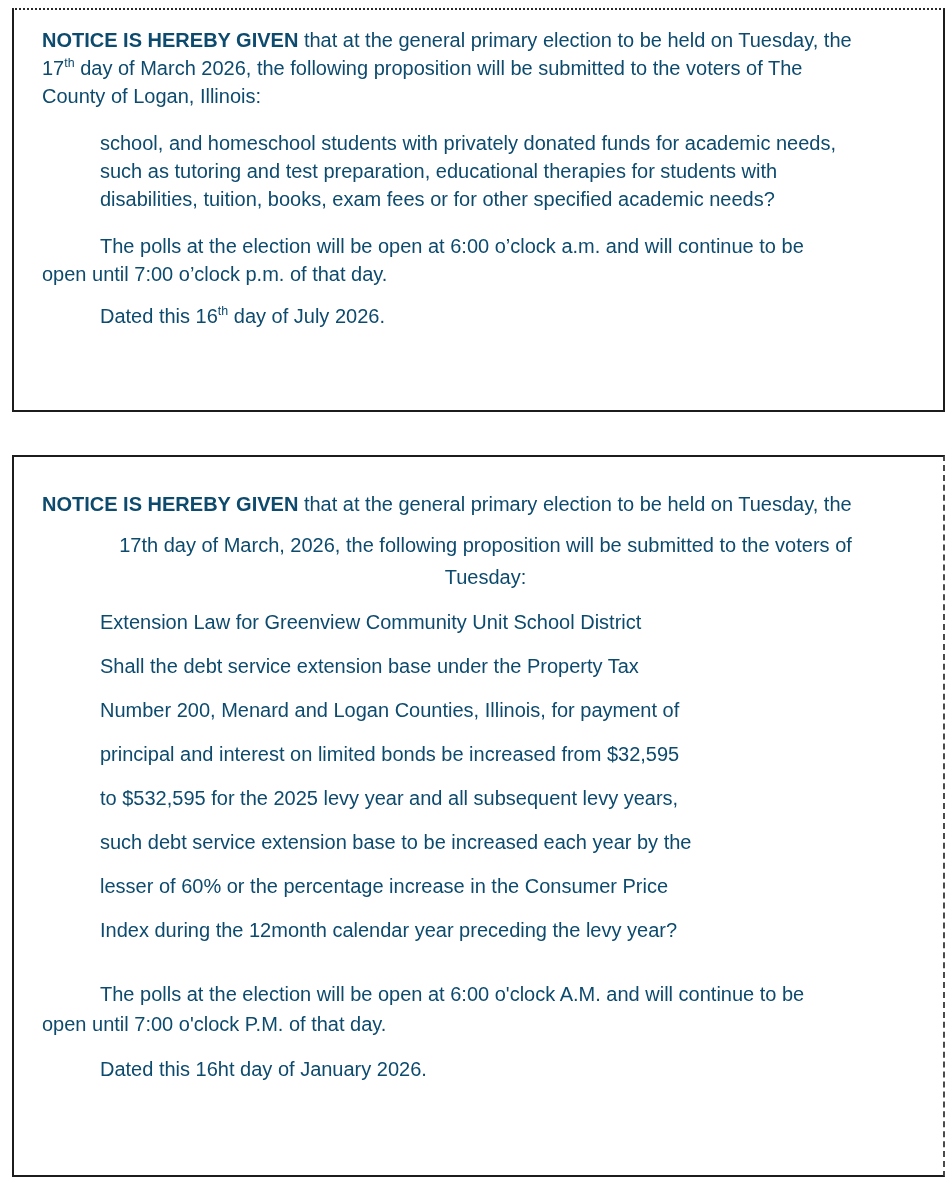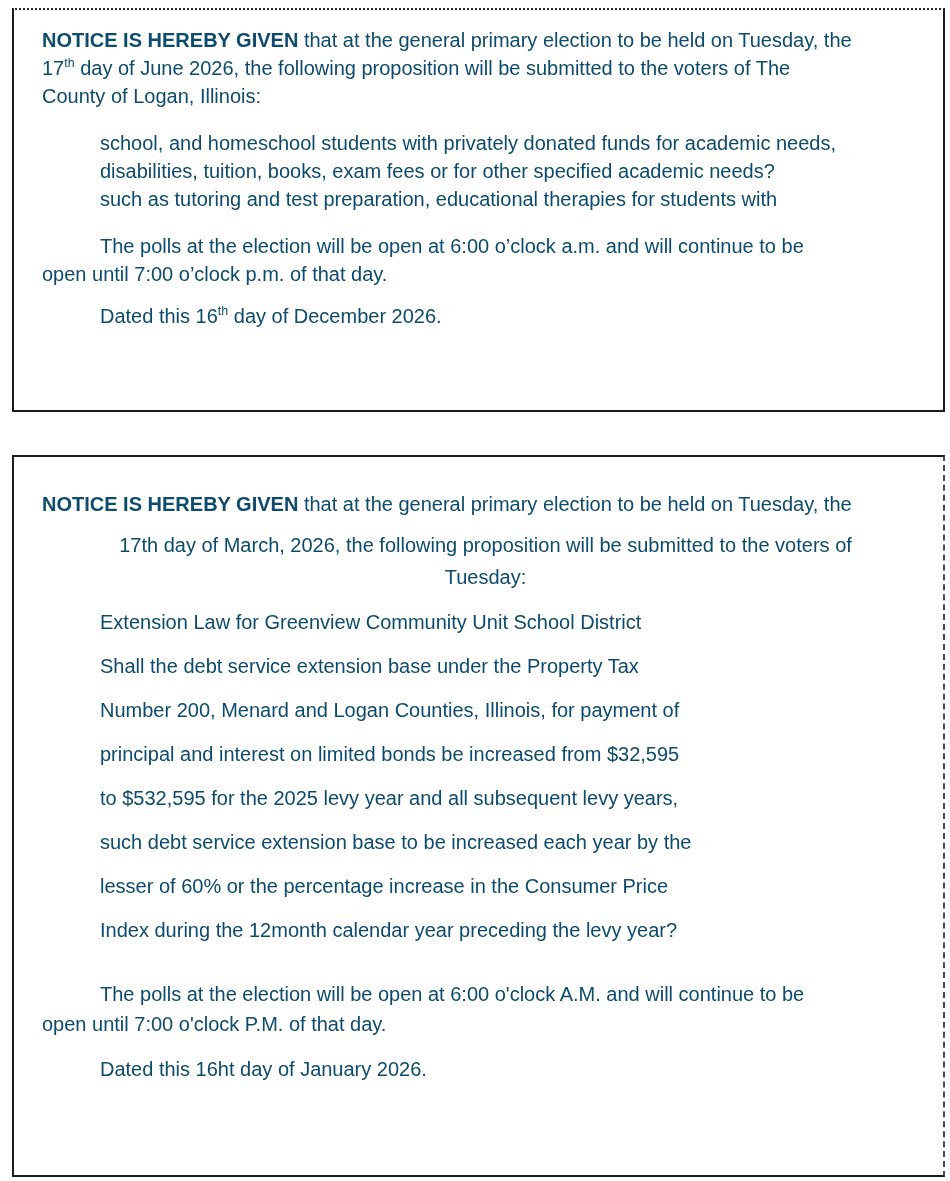--- a/index.html
+++ b/index.html
@@ -66,33 +66,33 @@
   .notice2 .dated-line { margin-top: 15px; line-height: 30px; }
 </style>
 </head>
 <body>
 
 <div class="page">
 
   <section class="notice notice1">
     <div class="intro-block">
       <div class="line"><b>NOTICE IS HEREBY GIVEN</b><span> that at the general primary election to be held on Tuesday, the</span></div>
-      <div class="line"><span>17</span><sup>th</sup><span> day of June 2026, the following proposition will be submitted to the voters of The</span></div>
+      <div class="line"><span>17</span><sup>th</sup><span> day of March 2026, the following proposition will be submitted to the voters of The</span></div>
       <div class="line">County of Logan, Illinois:</div>
     </div>
     <div class="para-gap">
       <div class="line indent">school, and homeschool students with privately donated funds for academic needs,</div>
+      <div class="line indent">such as tutoring and test preparation, educational therapies for students with</div>
       <div class="line indent">disabilities, tuition, books, exam fees or for other specified academic needs?</div>
-      <div class="line indent">such as tutoring and test preparation, educational therapies for students with</div>
     </div>
     <div class="para-gap">
       <div class="line indent">The polls at the election will be open at 6:00 o’clock a.m. and will continue to be</div>
       <div class="line">open until 7:00 o’clock p.m. of that day.</div>
     </div>
-    <div class="line indent dated-line"><span>Dated this 16</span><sup>th</sup><span> day of December 2026.</span></div>
+    <div class="line indent dated-line"><span>Dated this 16</span><sup>th</sup><span> day of July 2026.</span></div>
   </section>
 
   <section class="notice notice2">
     <div class="line"><b>NOTICE IS HEREBY GIVEN</b><span> that at the general primary election to be held on Tuesday, the</span></div>
     <div class="intro-rest">
       <div class="line">17th day of March, 2026, the following proposition will be submitted to the voters of</div>
       <div class="line">Tuesday:</div>
     </div>
     <div class="prop-block">
       <div class="prop-line">Extension Law for Greenview Community Unit School District</div>

